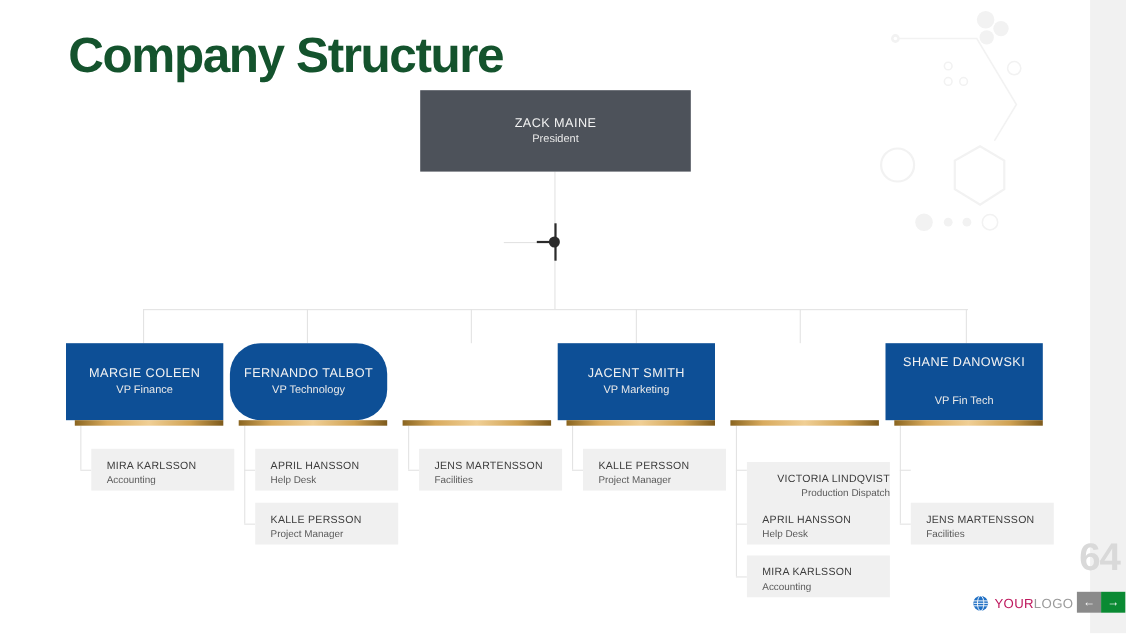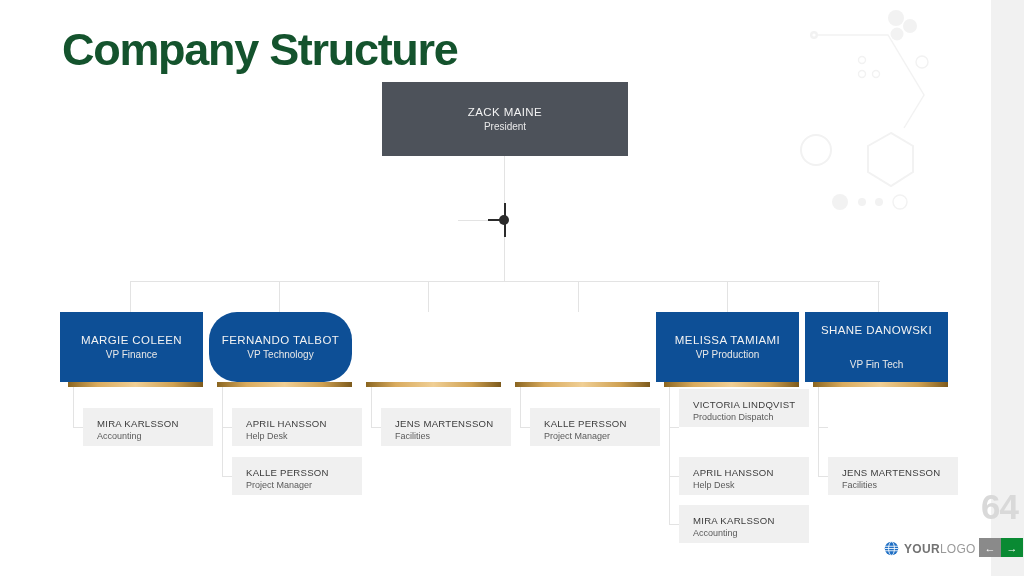--- a/index.html
+++ b/index.html
@@ -137,21 +137,21 @@
   }
   .logo {
     position: absolute;
     left: 884px; top: 541px;
     display: flex;
     align-items: center;
     gap: 5px;
   }
   .logo .glyph { width: 15px; height: 15px; display:block; }
   .logo .txt { font-size: 12px; letter-spacing: 0.3px; }
-  .logo .txt b { color: #737373; font-weight: bold; }
+  .logo .txt b { color: #be185d; font-weight: normal; }
   .logo .txt span { color: #9a9a9a; }
 
   .navbtns {
     position: absolute;
     left: 979px; top: 538px;
     display: flex;
   }
   .navbtn {
     width: 22px; height: 19px;
     display: flex; align-items: center; justify-content: center;
@@ -236,26 +236,26 @@
   <div class="vp-shadow" style="left:68px; width:135px;"></div>
 
   <div class="box box-vp" style="left:209px;border-radius:28px;">
     <div class="nm">FERNANDO TALBOT</div>
     <div class="ttl">VP Technology</div>
   </div>
   <div class="vp-shadow" style="left:217px; width:135px;"></div>
 
   <div class="vp-shadow" style="left:366px; width:135px;"></div>
 
+  <div class="box box-vp" style="left:507px;">
+    <div class="nm">JACENT SMITH</div>
+    <div class="ttl">VP Marketing</div>
+  </div>
   <div class="vp-shadow" style="left:515px; width:135px;"></div>
 
-  <div class="box box-vp" style="left:656px;">
-    <div class="nm">MELISSA TAMIAMI</div>
-    <div class="ttl">VP Production</div>
-  </div>
   <div class="vp-shadow" style="left:664px; width:135px;"></div>
 
   <div class="box box-vp" style="left:805px;gap:20px;">
     <div class="nm">SHANE DANOWSKI</div>
     <div class="ttl">VP Fin Tech</div>
   </div>
   <div class="vp-shadow" style="left:813px; width:135px;"></div>
 
   <div class="sub" style="left:83px; top:408px;">
     <div class="nm">MIRA KARLSSON</div>
@@ -274,21 +274,21 @@
   <div class="sub" style="left:381px; top:408px;">
     <div class="nm">JENS MARTENSSON</div>
     <div class="ttl">Facilities</div>
   </div>
 
   <div class="sub" style="left:530px; top:408px;">
     <div class="nm">KALLE PERSSON</div>
     <div class="ttl">Project Manager</div>
   </div>
 
-  <div class="sub" style="left:679px; top:389px;">
+  <div class="sub" style="left:679px; top:420px;text-align:right;">
     <div class="nm">VICTORIA LINDQVIST</div>
     <div class="ttl">Production Dispatch</div>
   </div>
   <div class="sub" style="left:679px; top:457px;">
     <div class="nm">APRIL HANSSON</div>
     <div class="ttl">Help Desk</div>
   </div>
   <div class="sub" style="left:679px; top:505px;">
     <div class="nm">MIRA KARLSSON</div>
     <div class="ttl">Accounting</div>

